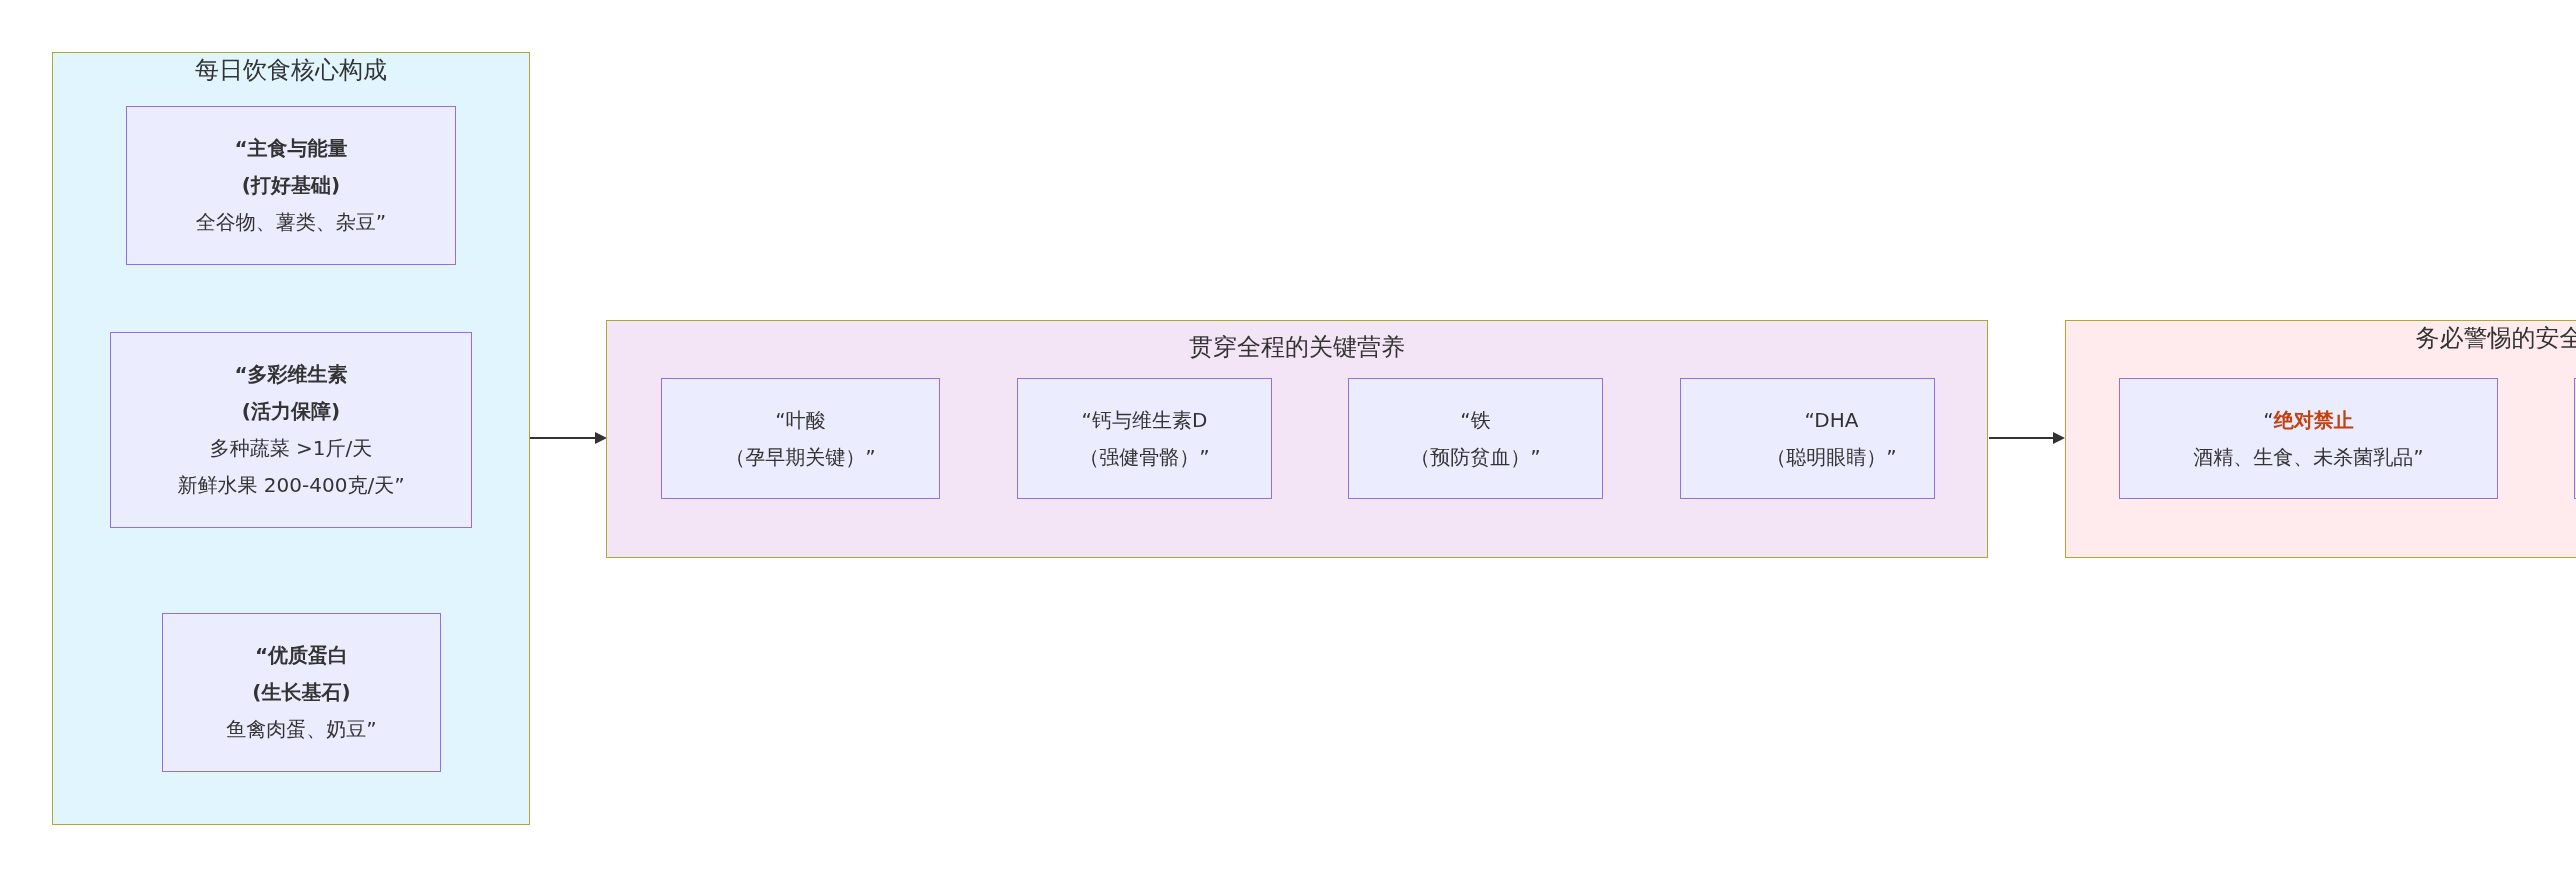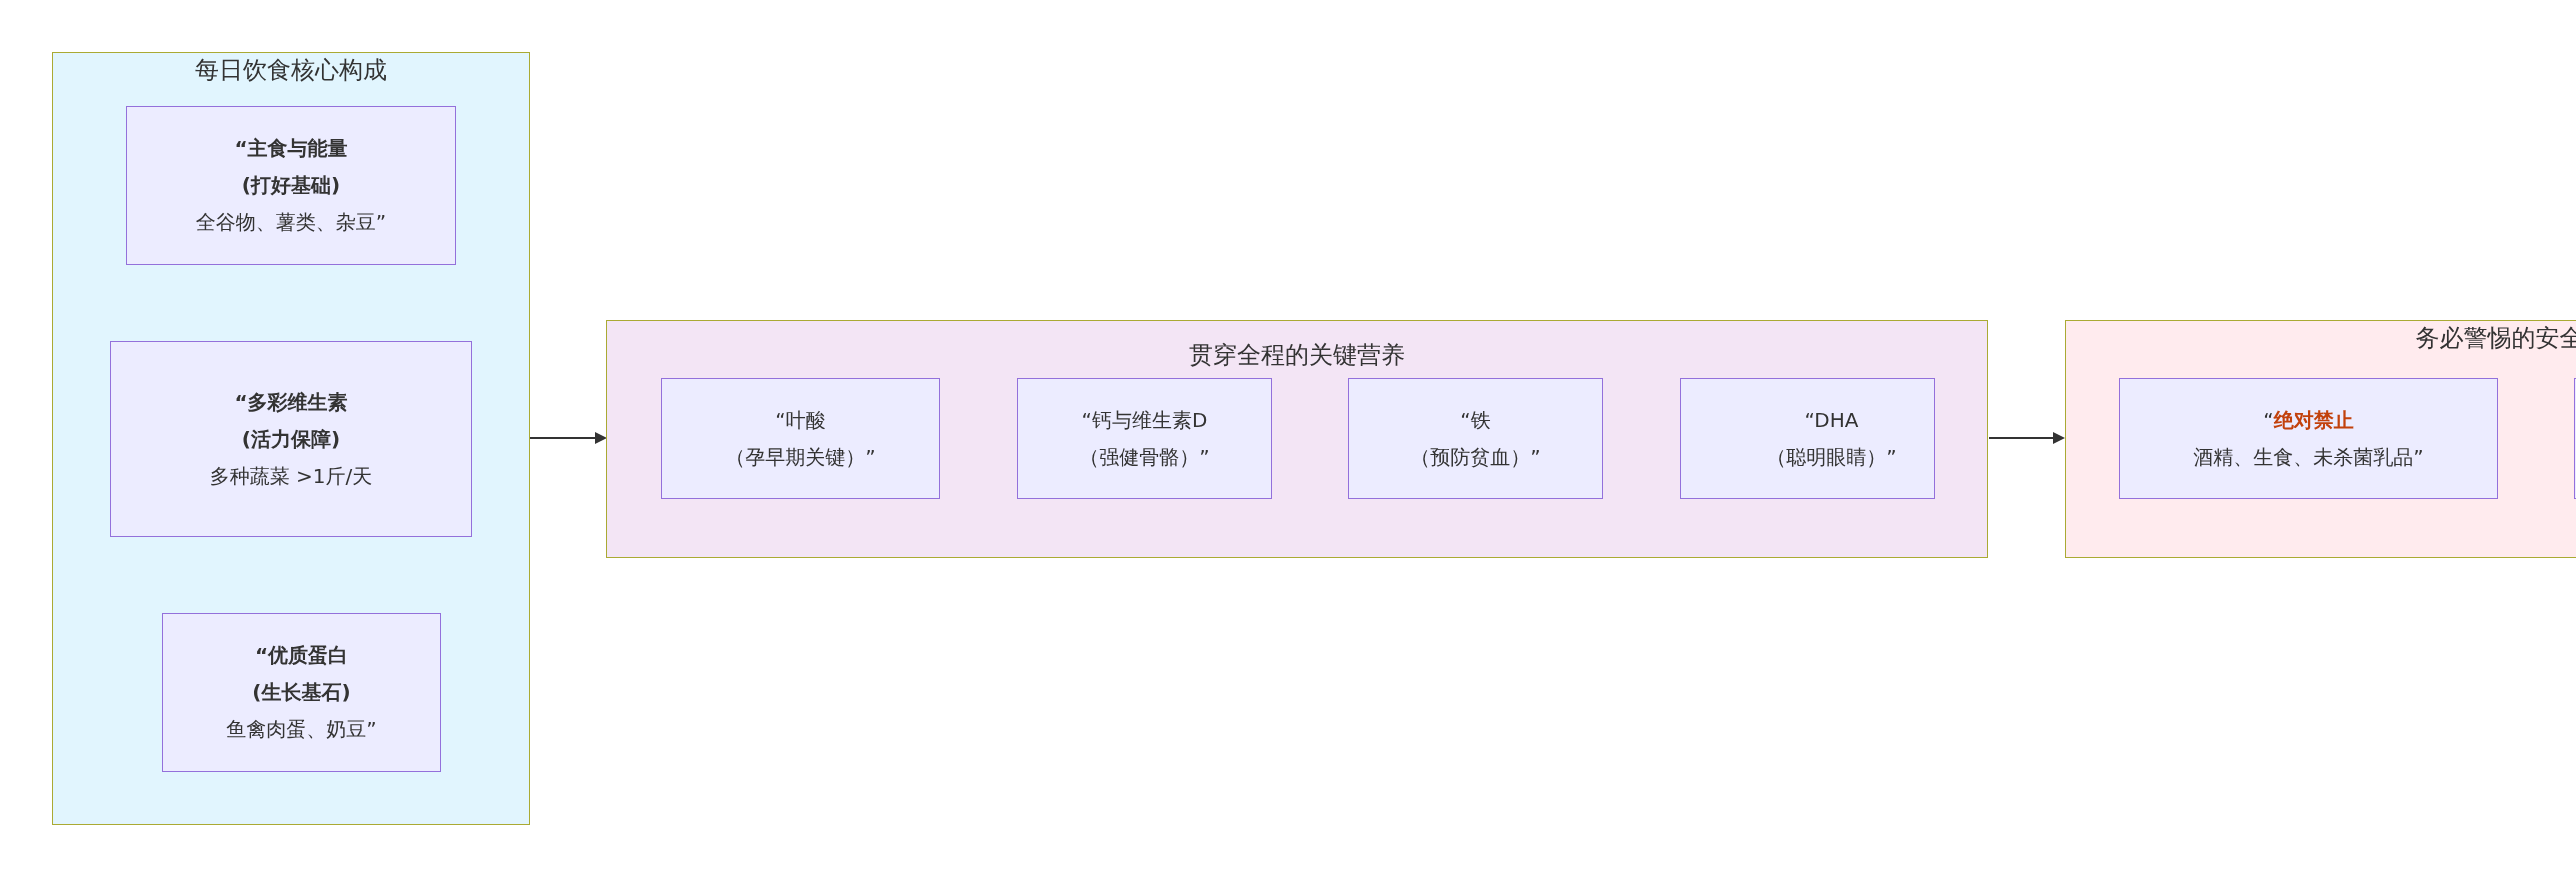--- a/index.html
+++ b/index.html
@@ -68,37 +68,38 @@
 <div class="group" style="left:52px; top:52px; width:478px; height:773px; background:#E1F5FE;">
   <div class="group-title" style="top:3.1px;">每日饮食核心构成</div>
 </div>
 
 <div class="node" style="left:126px; top:106px; width:330px; height:159px;">
   <span class="line bold"><span>“</span><span>主食与能量</span></span>
   <span class="line bold">(打好基础)</span>
   <span class="line">全谷物、薯类、杂豆”</span>
 </div>
 
-<div class="node" style="left:110px; top:341px; width:362px; height:196px;">
+<div class="node" style="left:110px; top:332px; width:362px; height:196px;">
   <span class="line bold"><span>“</span><span>多彩维生素</span></span>
   <span class="line bold">(活力保障)</span>
   <span class="line">多种蔬菜 &gt;1斤/天</span>
+  <span class="line">新鲜水果 200-400克/天”</span>
 </div>
 
 <div class="node" style="left:162px; top:613px; width:279px; height:159px;">
   <span class="line bold"><span>“</span><span>优质蛋白</span></span>
   <span class="line bold">(生长基石)</span>
   <span class="line">鱼禽肉蛋、奶豆”</span>
 </div>
 
 <div class="edge" style="left:530px; top:437px; width:65px;"></div>
 <div class="arrowhead" style="left:595px; top:432px;"></div>
 
 <div class="group" style="left:606px; top:320px; width:1382px; height:238px; background:#F3E5F5;">
-  <div class="group-title" style="top:20px;">贯穿全程的关键营养</div>
+  <div class="group-title" style="top:12px;">贯穿全程的关键营养</div>
 </div>
 
 <div class="node" style="left:661px; top:378px; width:279px; height:121px;">
   <span class="line">“叶酸</span>
   <span class="line">（孕早期关键）”</span>
 </div>
 
 <div class="node" style="left:1017px; top:378px; width:255px; height:121px;">
   <span class="line">“钙与维生素D</span>
   <span class="line">（强健骨骼）”</span>

